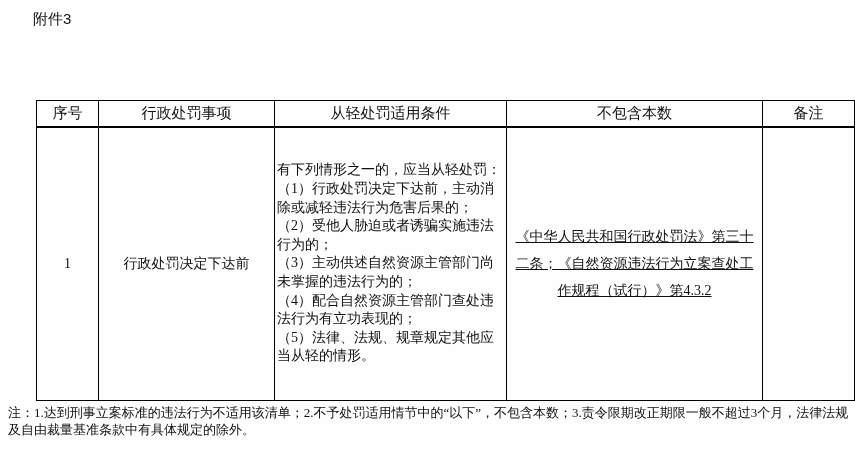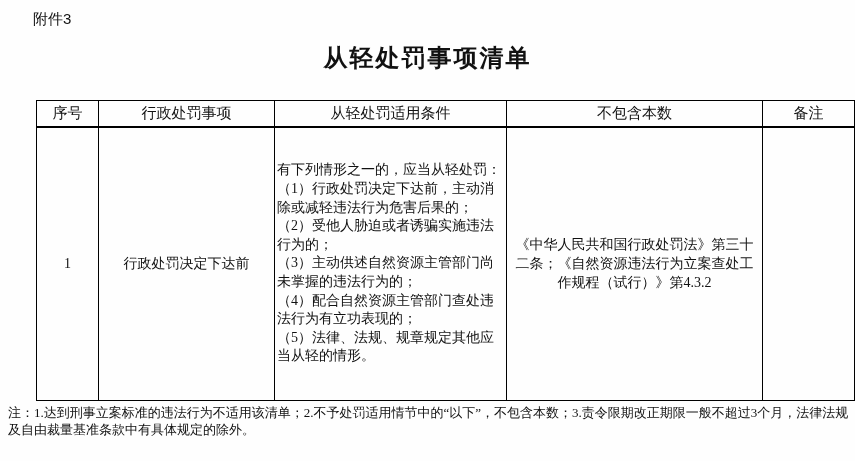--- a/index.html
+++ b/index.html
@@ -53,40 +53,40 @@
     font-weight: normal;
     font-size: 15px;
     border-bottom: 2.5px solid #000;
   }
   table.list-table td.row-body { height: 274px; }
   .conditions-cell div {
     line-height: 18.6px;
     text-align: left;
   }
   .legal-cell {
-    line-height: 19px;
+    line-height: 27px;
+    text-decoration: underline;
   }
   .footnote {
     position: absolute;
     left: 8px;
     top: 404px;
     width: 845px;
     font-size: 13px;
     line-height: 17px;
     text-align: left;
   }
 </style>
 </head>
 <body>
 
 <div class="page">
 
   <div class="attachment-label">附件3</div>
 
-  <div class="doc-title">从轻处罚事项清单</div>
 
   <table class="list-table">
     <colgroup>
       <col style="width:62px">
       <col style="width:176px">
       <col style="width:232px">
       <col style="width:256px">
       <col style="width:92px">
     </colgroup>
     <thead>

